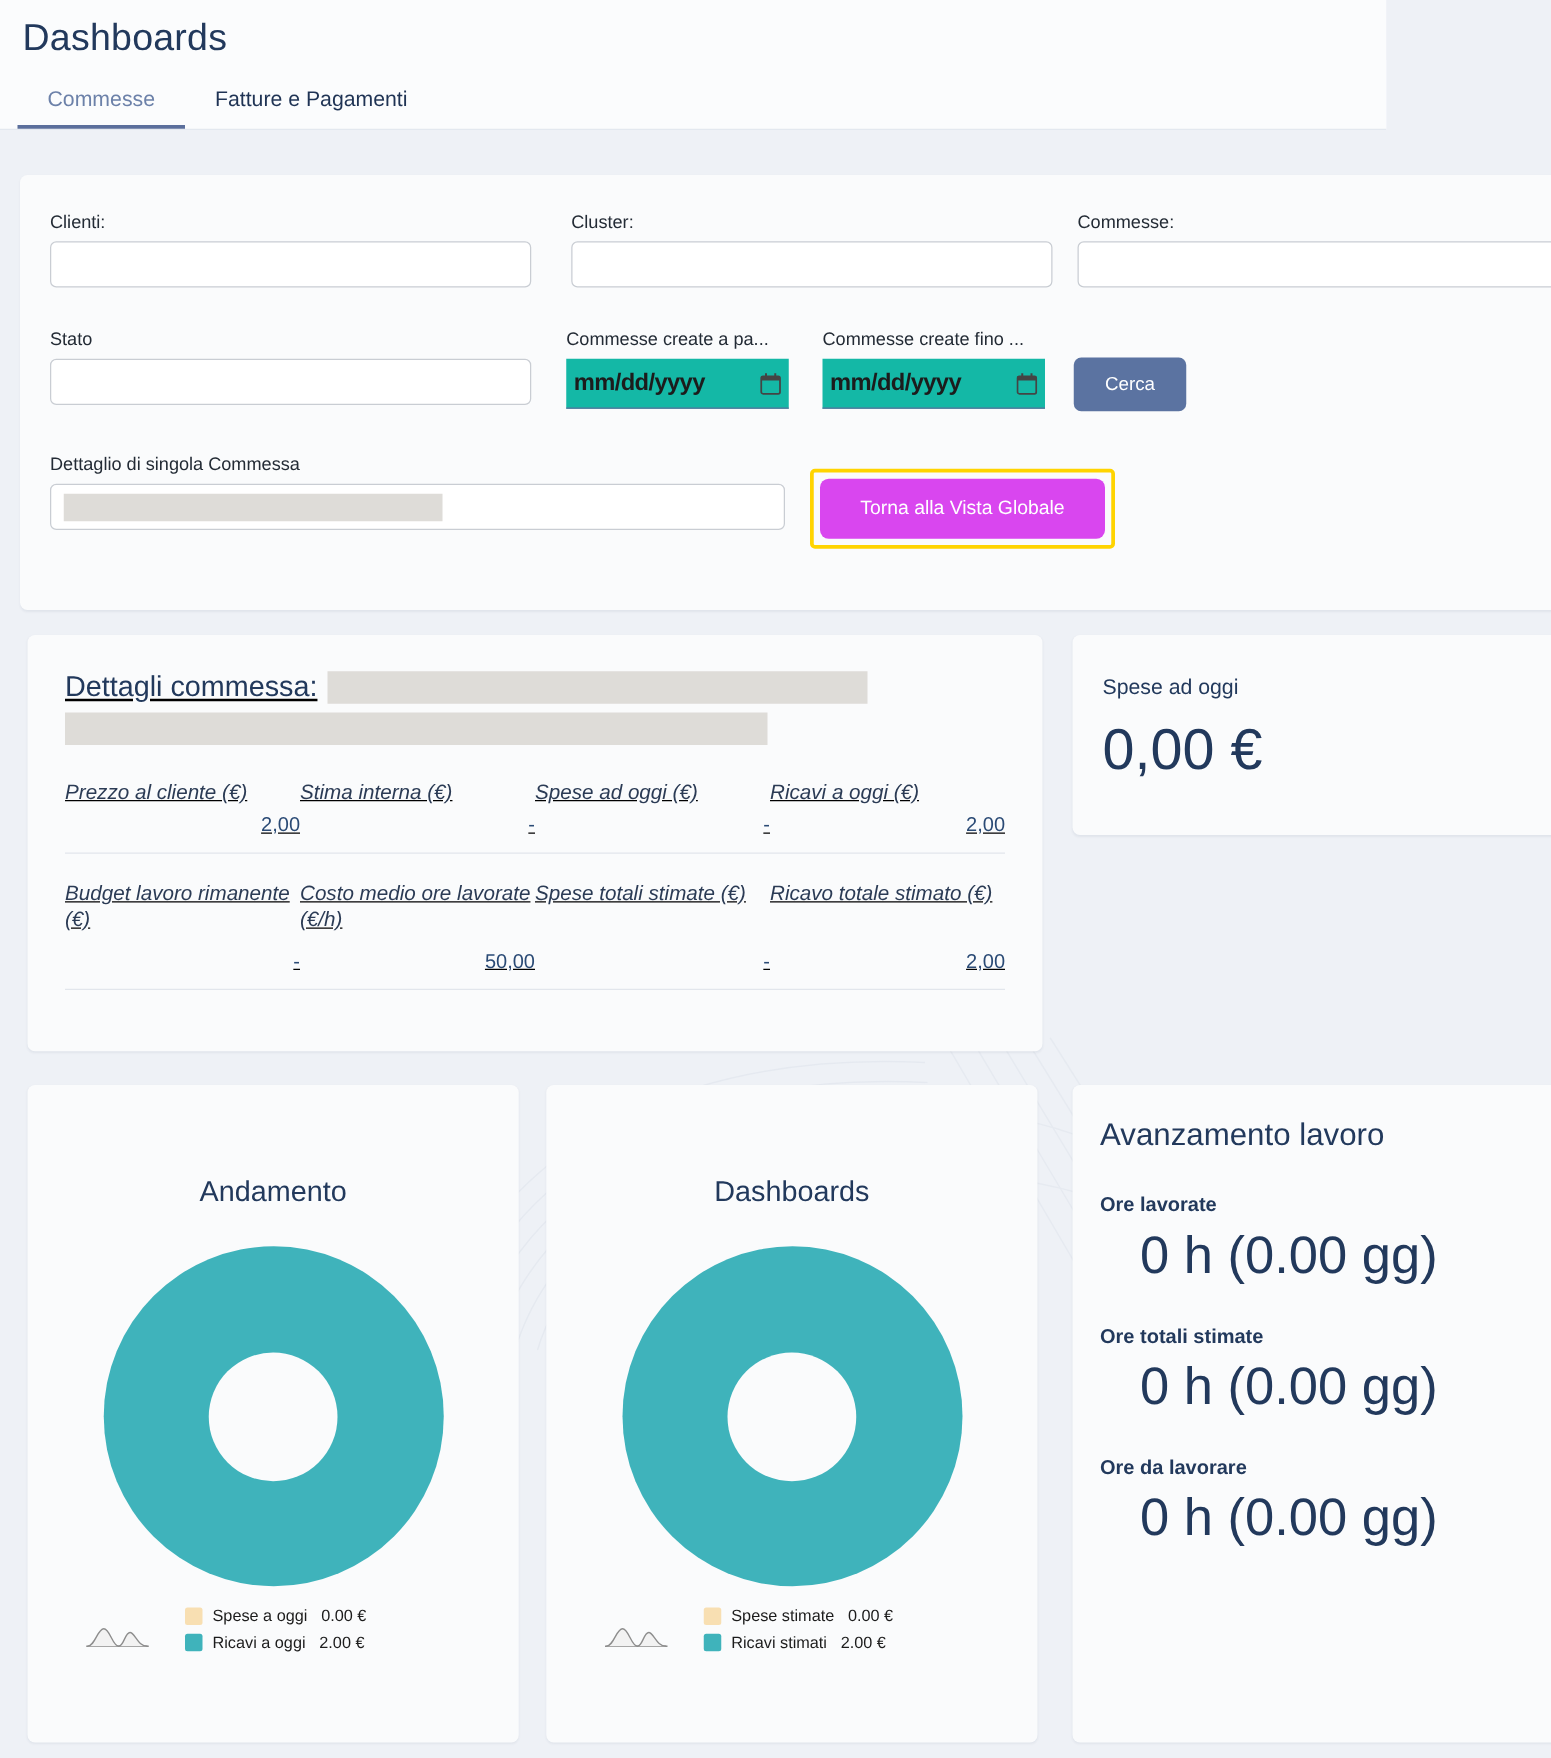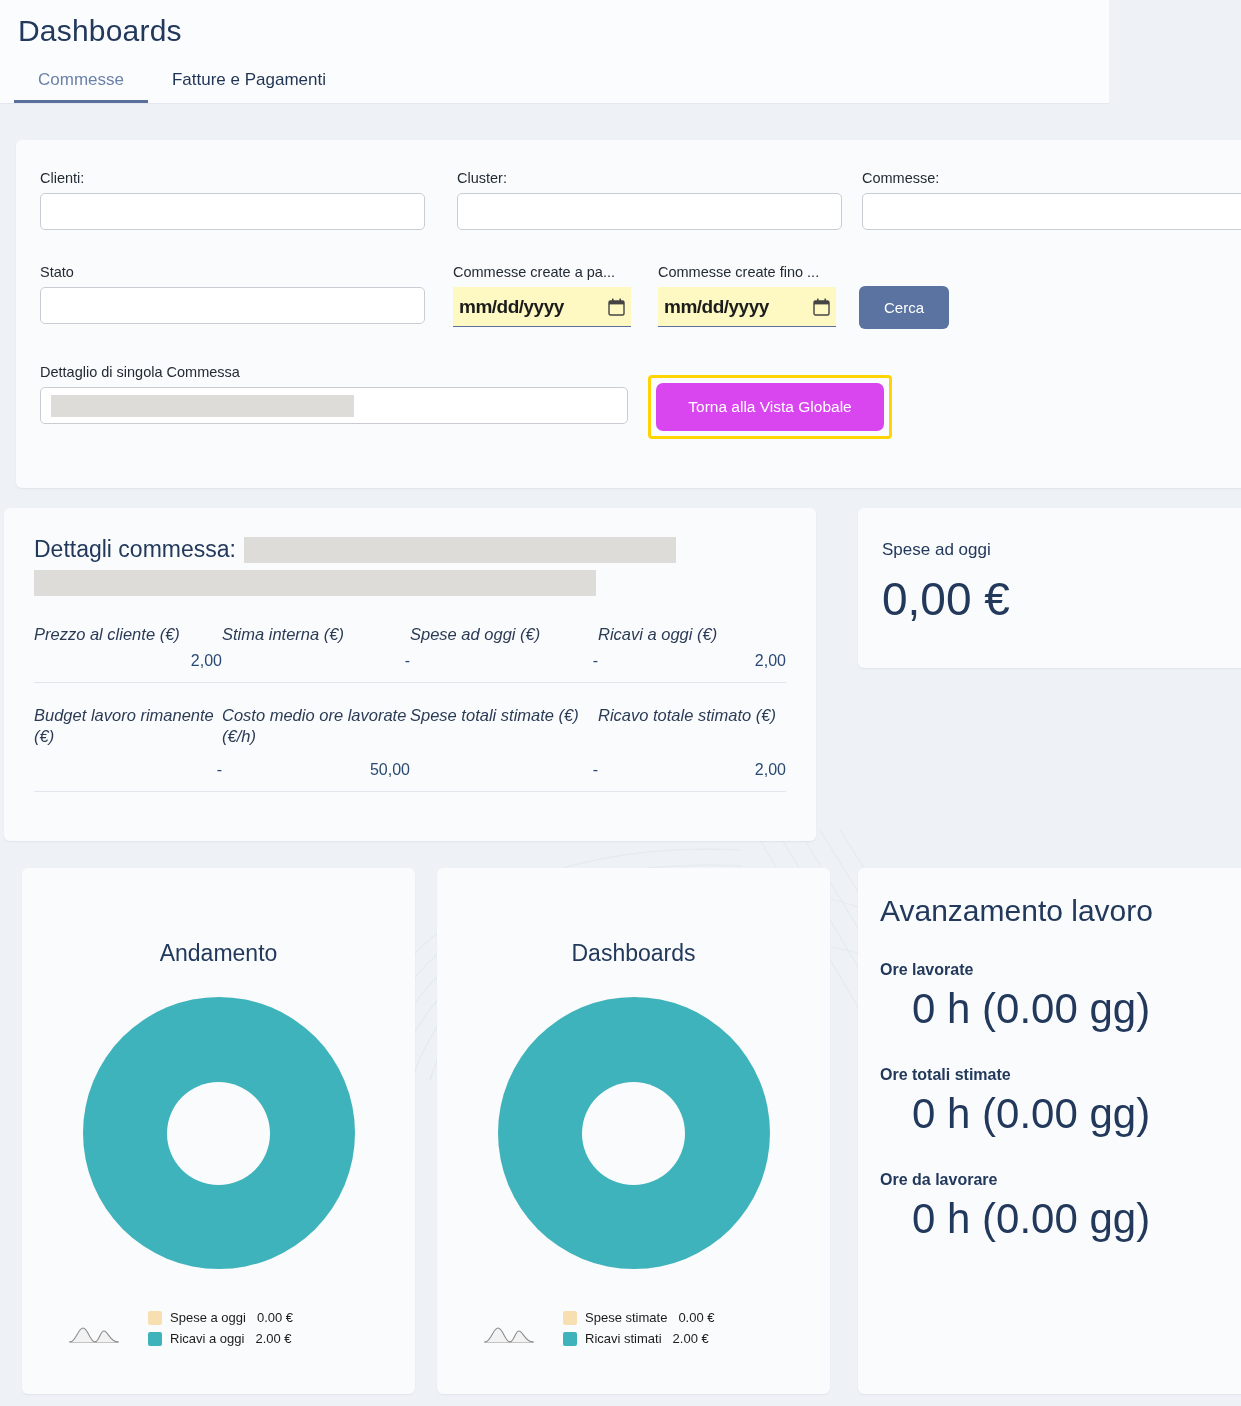--- a/index.html
+++ b/index.html
@@ -63,21 +63,21 @@
   .fl-clienti  { position: absolute; left: 40px;  top: 170px; width: 385px; }
   .fl-cluster  { position: absolute; left: 457px; top: 170px; width: 385px; }
   .fl-commesse { position: absolute; left: 862px; top: 170px; width: 400px; }
 
   .fl-stato    { position: absolute; left: 40px;  top: 264px; width: 385px; }
   .fl-dal      { position: absolute; left: 453px; top: 264px; width: 178px; }
   .fl-al       { position: absolute; left: 658px; top: 264px; width: 178px; }
 
   .date-input {
     width: 100%; height: 40px; border: none; border-bottom: 1px solid #5b6f9c;
-    background: #fef9c3; font-size: 19px; font-weight: bold; color: #1c1c1c;
+    background: #14b8a6; font-size: 19px; font-weight: bold; color: #1c1c1c;
     padding: 2px 6px; display: flex; align-items: center; gap: 8px;
     font-family: "Liberation Sans", sans-serif;
   }
   .date-input .ph { letter-spacing: -.5px; }
   .cal-ico { margin-left: auto; width: 17px; height: 18px; }
 
   .btn-cerca {
     position: absolute; left: 859px; top: 286px;
     width: 90px; height: 43px; border-radius: 6px; border: none;
     background: #5b73a1; color: #fff; font-size: 15px; cursor: pointer;
@@ -93,22 +93,23 @@
     background: transparent;
   }
   .btn-globale {
     width: 228px; height: 48px; border-radius: 7px; border: none;
     background: #d946ef; color: #fff; font-size: 15.5px; cursor: pointer;
     font-family: "Liberation Sans", sans-serif;
   }
 
   
   .dettagli {
-    position: absolute; left: 4px; top: 508px; width: 812px; height: 333px;
+    position: absolute; left: 22px; top: 508px; width: 812px; height: 333px;
     padding: 28px 30px;
+    text-decoration: underline;
   }
   .dett-title {
     font-size: 23px; color: #22395c; display: flex; align-items: center; gap: 8px;
   }
   .dett-redact1 { width: 432px; height: 26px; background: #dedcd8; }
   .dett-redact2 { width: 562px; height: 26px; background: #dedcd8; margin-top: 7px; }
 
   .metric-grid {
     display: grid; grid-template-columns: repeat(4, 1fr);
     margin-top: 28px;
@@ -136,33 +137,33 @@
   .donut-card.c2 { left: 437px; }
   .donut-title { font-size: 23px; color: #22395c; text-align: center; font-weight: 400; margin-top: 46px; }
   .donut-wrap { display: flex; justify-content: center; margin-top: 30px; }
   .donut {
     width: 272px; height: 272px; border-radius: 50%;
     background: #3fb3bb;
     display: flex; align-items: center; justify-content: center;
   }
   .donut-hole { width: 103px; height: 103px; border-radius: 50%; background: #fafbfc; }
 
-  .legend { margin-top: 41px; position: relative; padding-left: 4px; }
+  .legend { margin-top: 16px; position: relative; padding-left: 4px; }
   .legend-rows { display: flex; flex-direction: column; gap: 6px; align-items: flex-start; margin-left: 98px; }
   .legend-row { display: flex; align-items: center; gap: 8px; font-size: 13px; color: #1c1c1c; }
   .swatch { width: 14px; height: 14px; border-radius: 2px; flex: 0 0 auto; }
   .legend-val { margin-left: 3px; }
   .wave-ico { position: absolute; left: 22px; bottom: 1px; width: 52px; height: 22px; }
 
   
   .avanz-card {
     position: absolute; left: 858px; top: 868px; width: 400px; height: 526px;
     padding: 26px 22px;
   }
-  .avanz-title { font-size: 30px; color: #22395c; font-weight: 400; }
+  .avanz-title { font-size: 25px; color: #22395c; font-weight: 400; }
   .avanz-label { font-size: 16px; color: #22395c; font-weight: bold; margin-top: 33px; }
   .avanz-value {
     font-size: 42px; color: #22395c; font-weight: 300; margin-top: 6px; padding-left: 32px;
   }
 </style>
 </head>
 <body>
 
 <div class="page">
 

